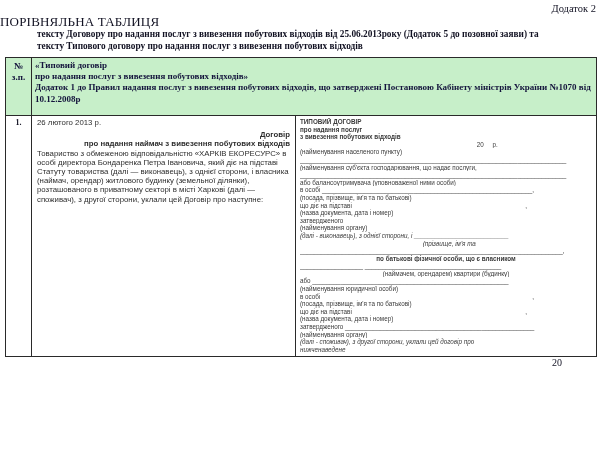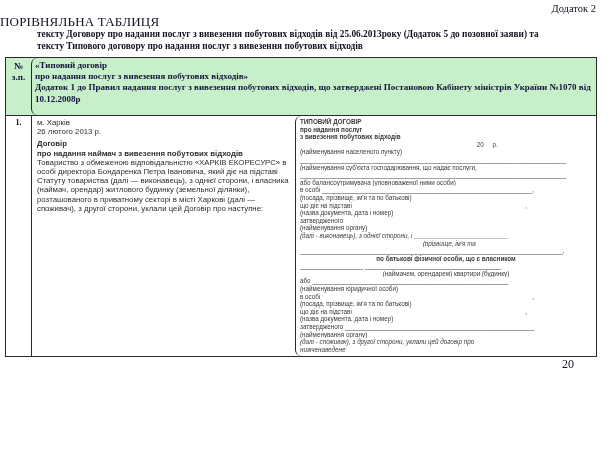--- a/index.html
+++ b/index.html
@@ -13,43 +13,43 @@
               font-weight:bold; font-size:9.3px; line-height:12px; white-space:pre-line; }
 
   .doc-table { position:absolute; left:5px; top:57px; width:592px;
                border:1.5px solid #2a2a2a; }
   .tr { display:flex; }
   .tr.hdr { background:#c7efc9; border-bottom:1.5px solid #2a2a2a; }
   .td { padding:2px 3px; }
   .td + .td { border-left:1px solid #2a2a2a; }
   .col-num  { width:25px; flex:0 0 25px; text-align:center; }
   .col-left { width:264px; flex:0 0 264px; }
-  .col-right{ flex:1 1 auto;border-radius:6px; }
+  .col-right{ flex:1 1 auto; }
 
   .hdr .col-num { font-weight:bold; font-size:7.5px; line-height:9px; white-space:pre-line; padding-top:3px; }
   .hdr .td { font-weight:bold; font-size:9px; line-height:11.2px; color:#14143c; white-space:pre-line; }
   .hdr-row-h { height:58px; overflow:hidden; }
 
   .body-row { height:240px; }
   .body-row .col-num { font-weight:bold; font-size:8px; padding-top:2px; }
 
   .cell-left { font-family:"Liberation Sans", sans-serif; font-size:7.8px;
                line-height:9.2px; color:#2e2e2e; padding:2px 5px; overflow:hidden; }
-  .cell-left .ctr { text-align:left; font-weight:bold; }
+  .cell-left .ctr { text-align:right; font-weight:bold; }
   .cell-left .gap { margin-top:3px; }
 
   .cell-right { font-family:"Liberation Sans", sans-serif; font-size:6.3px;
                 line-height:7.6px; color:#3a3a3a; padding:2px 4px; overflow:hidden; }
   .fline { white-space:nowrap; overflow:hidden; }
   .b { font-weight:bold; }
   .i { font-style:italic; }
   .c { text-align:center; }
   .ind { margin-left:42%; }
 
-  .page-number { position:absolute; top:357px; right:36px; font-size:12px; }
+  .page-number { position:absolute; top:357px; right:48px; font-size:10px; }
 </style>
 </head>
 <body>
 
 <div class="annex">Додаток 2</div>
 <div class="title">ПОРІВНЯЛЬНА ТАБЛИЦЯ</div>
 <div class="subtitle">тексту Договору про надання послуг з вивезення побутових відходів від 25.06.2013року (Додаток 5 до позовної заяви) та
 тексту Типового договору про надання послуг з вивезення побутових відходів</div>
 
 <div class="doc-table">
@@ -58,21 +58,20 @@
 з.п.</div>
     <div class="td col-right">«Типовий договір
 про надання послуг з вивезення побутових відходів»
 Додаток 1 до Правил надання послуг з вивезення побутових відходів, що затверджені Постановою Кабінету міністрів України №1070 від 10.12.2008р</div>
   </div>
 
   <div class="tr body-row">
     <div class="td col-num">1.</div>
 
     <div class="td col-left cell-left">
-      <div>м. Харків</div>
       <div>26 лютого 2013 р.</div>
       <div class="ctr gap">Договір</div>
       <div class="ctr">про надання наймач з вивезення побутових відходів</div>
       <div>Товариство з обмеженою відповідальністю «ХАРКІВ ЕКОРЕСУРС» в особі директора Бондаренка Петра Івановича, який діє на підставі Статуту товариства (далі — виконавець), з однієї сторони, і власника (наймач, орендар) житлового будинку (земельної ділянки), розташованого в приватному секторі в місті Харкові (далі — споживач), з другої сторони, уклали цей Договір про наступне:</div>
     </div>
 
     <div class="td col-right cell-right">
 
         <div class="fline b">ТИПОВИЙ ДОГОВІР</div>
 

